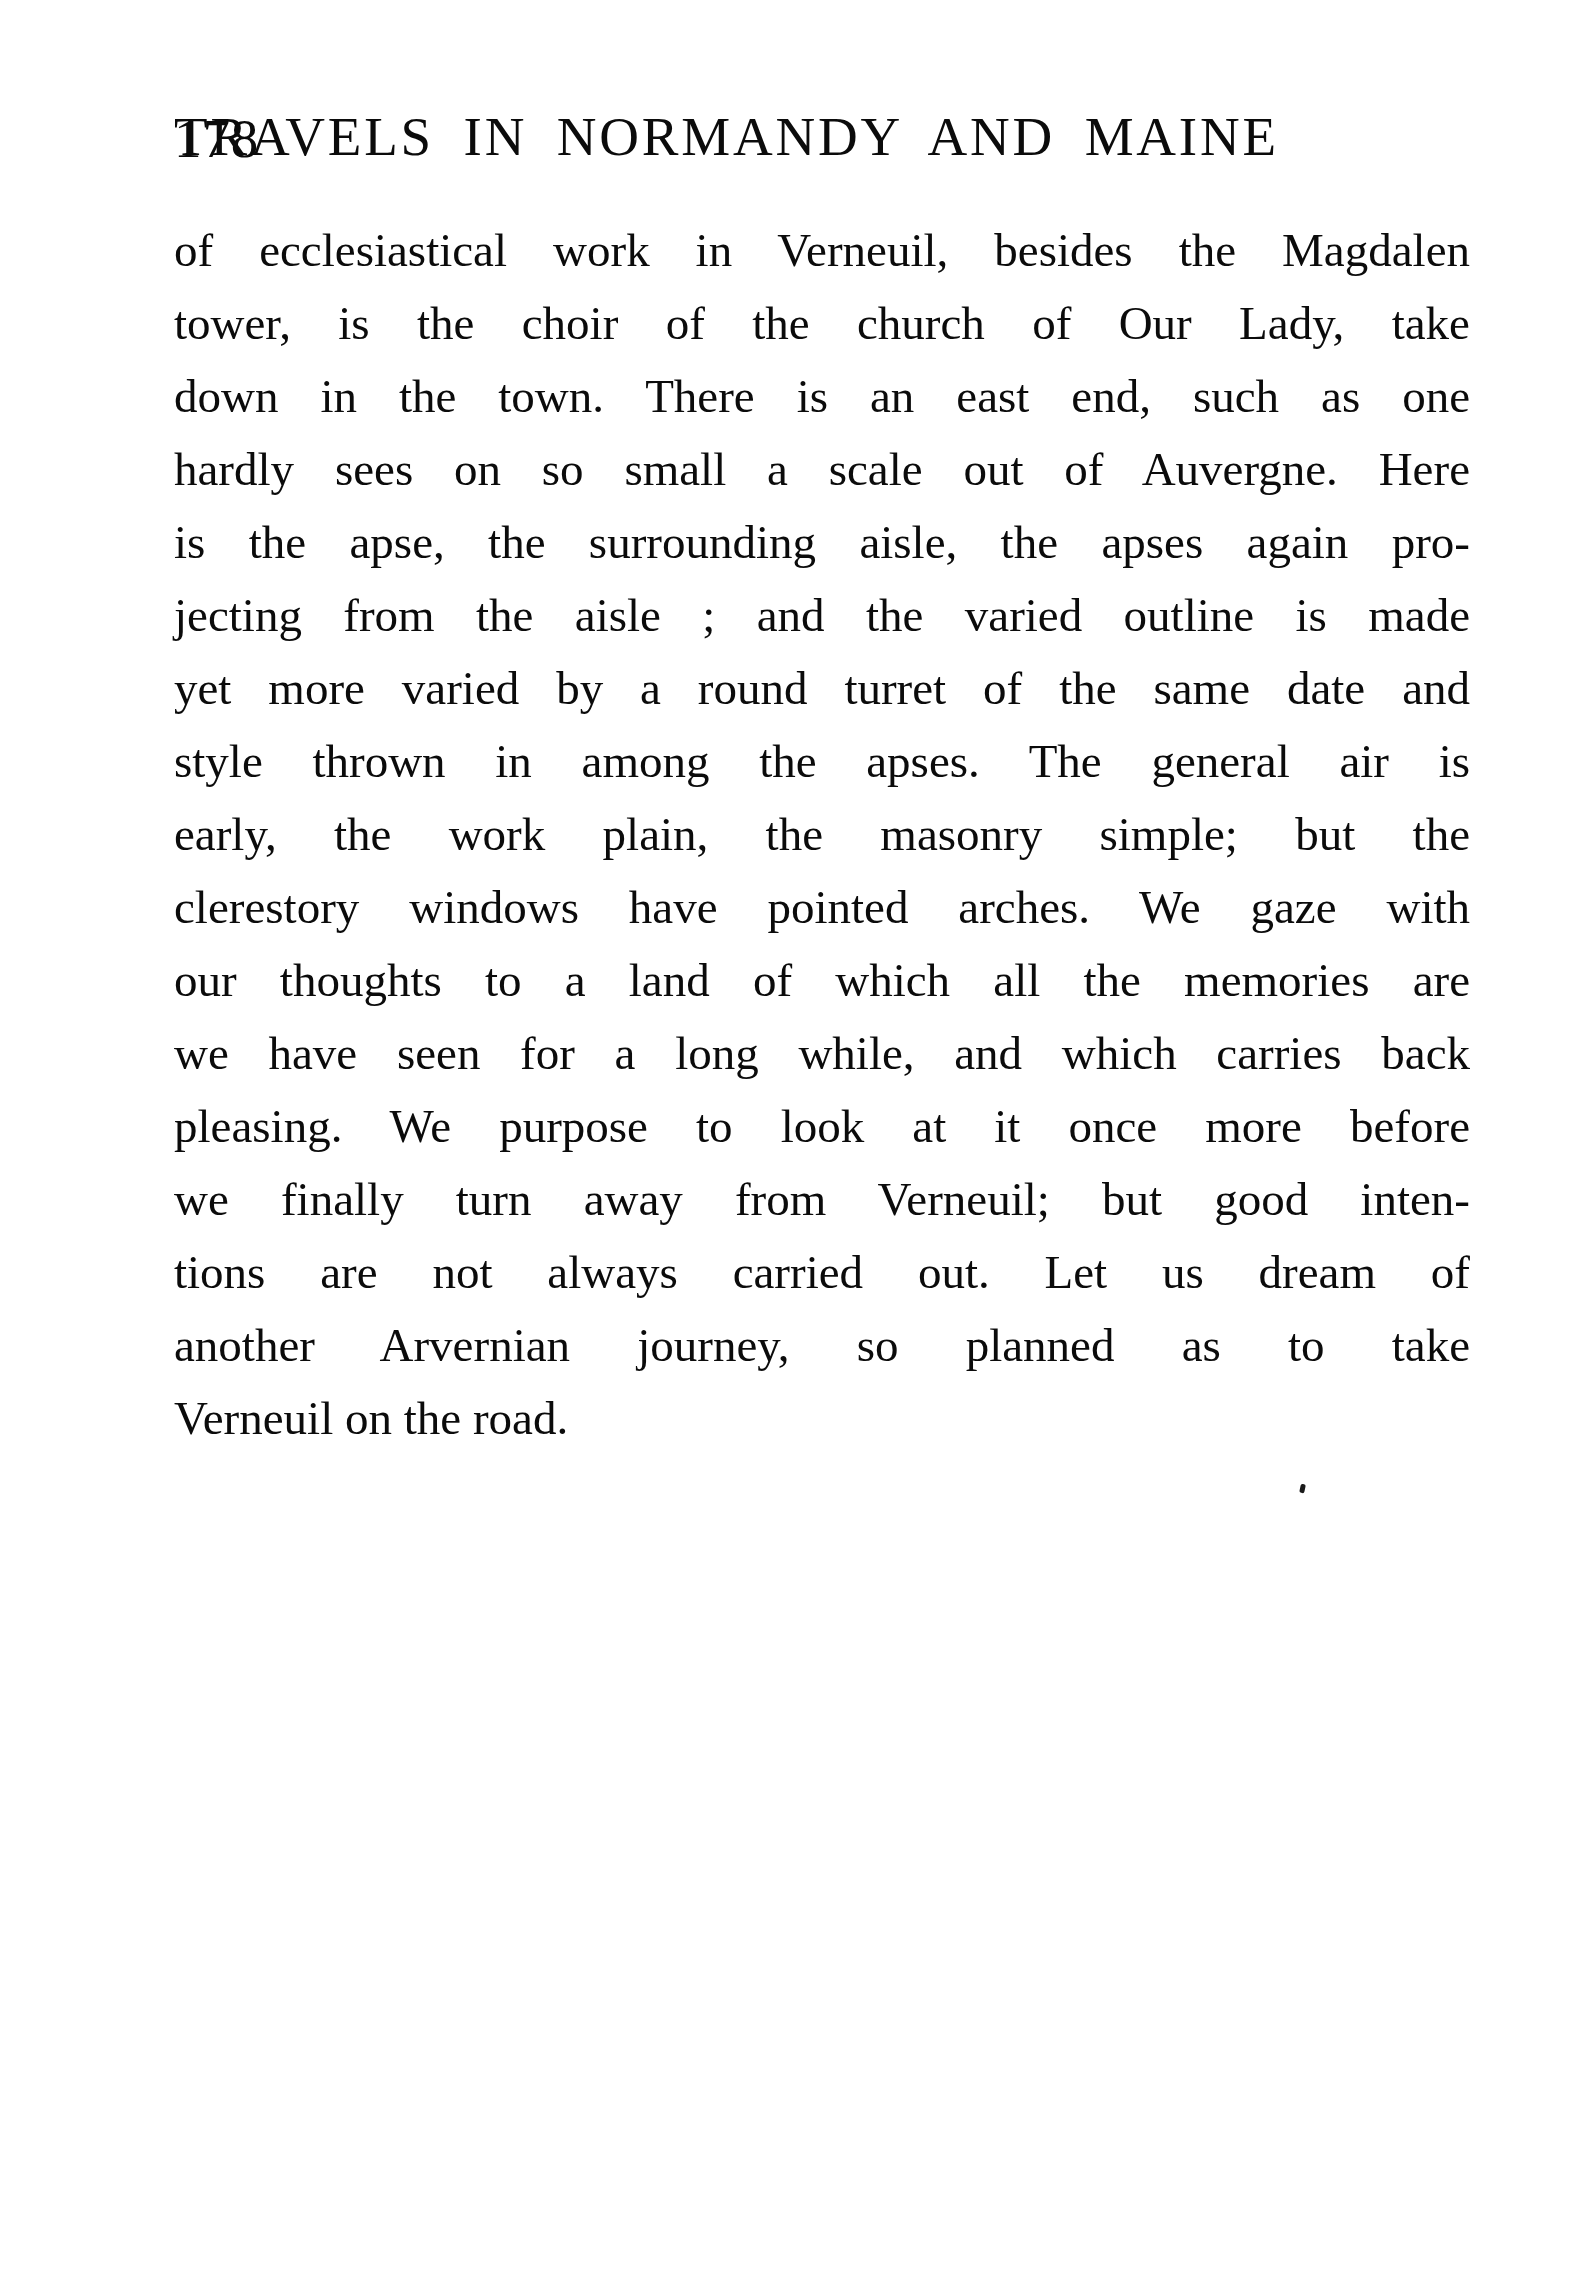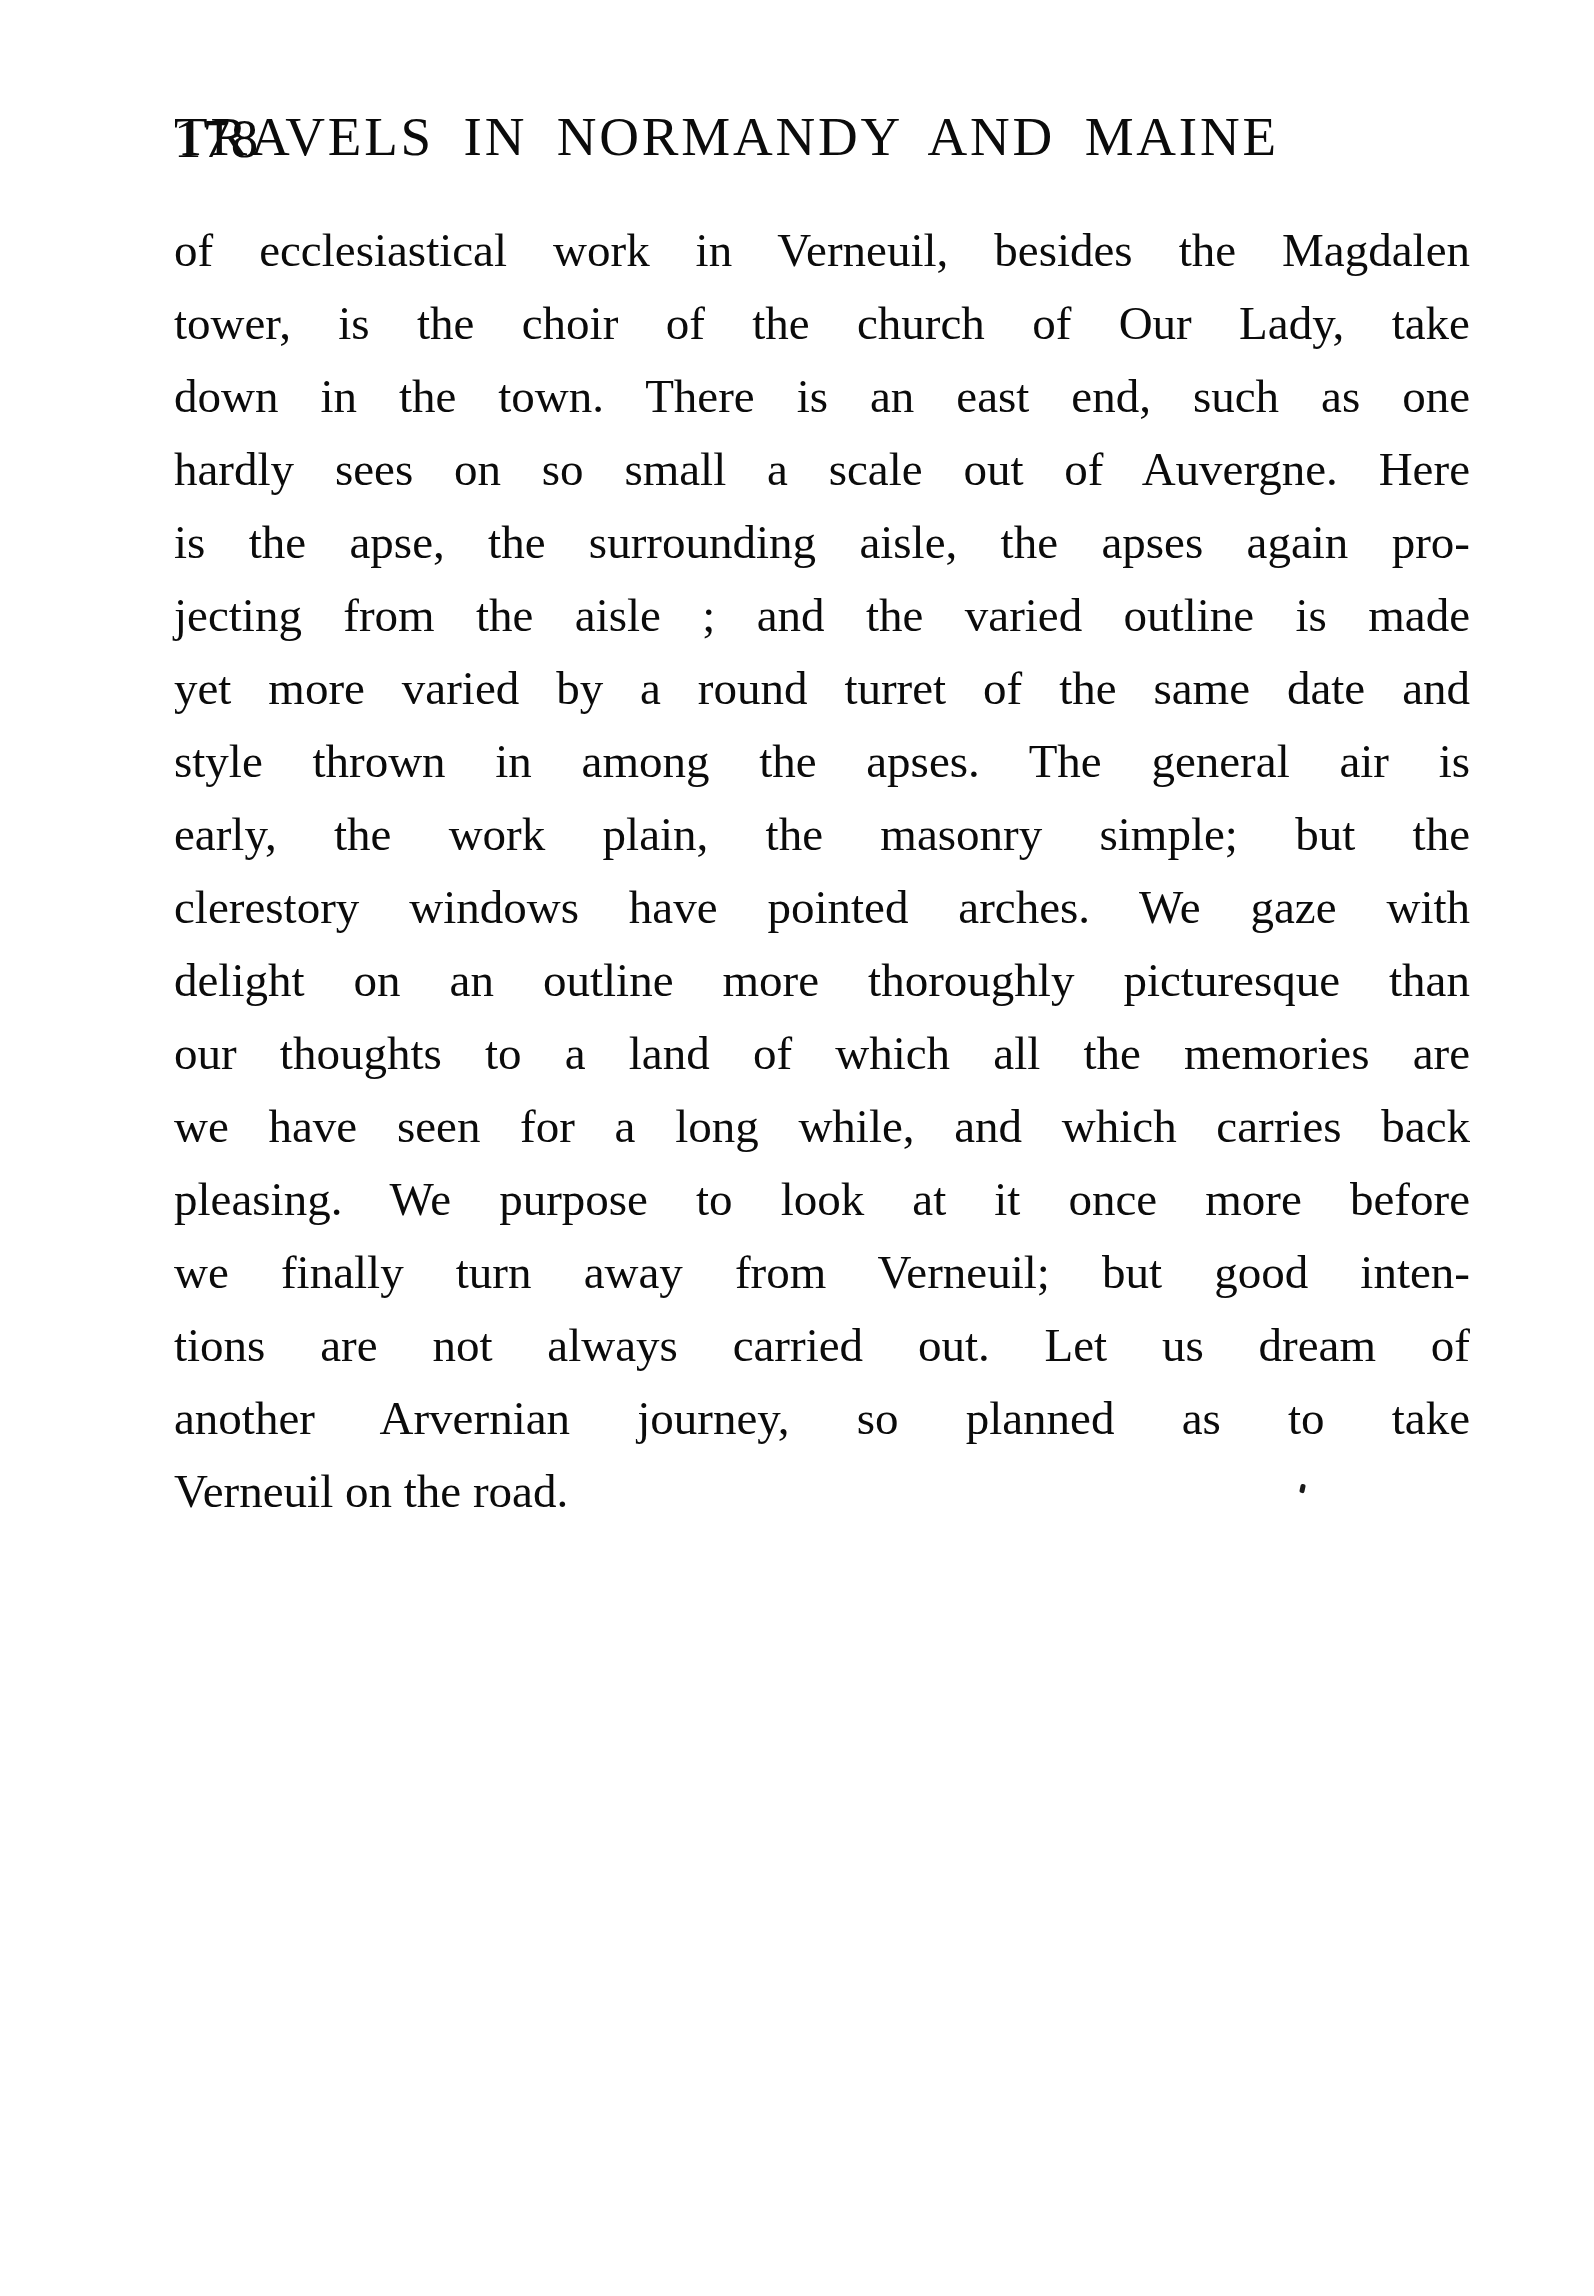--- a/index.html
+++ b/index.html
@@ -77,21 +77,20 @@
     <div class="jline">of ecclesiastical work in Verneuil, besides the Magdalen</div>
     <div class="jline">tower, is the choir of the church of Our Lady, take</div>
     <div class="jline">down in the town.  There is an east end, such as one</div>
     <div class="jline">hardly sees on so small a scale out of Auvergne.  Here</div>
     <div class="jline">is the apse, the surrounding aisle, the apses again pro-</div>
     <div class="jline">jecting from the aisle ; and the varied outline is made</div>
     <div class="jline">yet more varied by a round turret of the same date and</div>
     <div class="jline">style thrown in among the apses.  The general air is</div>
     <div class="jline">early, the work plain, the masonry simple; but the</div>
     <div class="jline">clerestory windows have pointed arches.  We gaze with</div>
-    <div class="jline">delight on an outline more thoroughly picturesque than</div>
     <div class="jline">our thoughts to a land of which all the memories are</div>
     <div class="jline">we have seen for a long while, and which carries back</div>
     <div class="jline">pleasing.  We purpose to look at it once more before</div>
     <div class="jline">we finally turn away from Verneuil; but good inten-</div>
     <div class="jline">tions are not always carried out.  Let us dream of</div>
     <div class="jline">another Arvernian journey, so planned as to take</div>
     <div class="lastline">Verneuil on the road.</div>
   </div>
 
   <div class="speck"></div>

